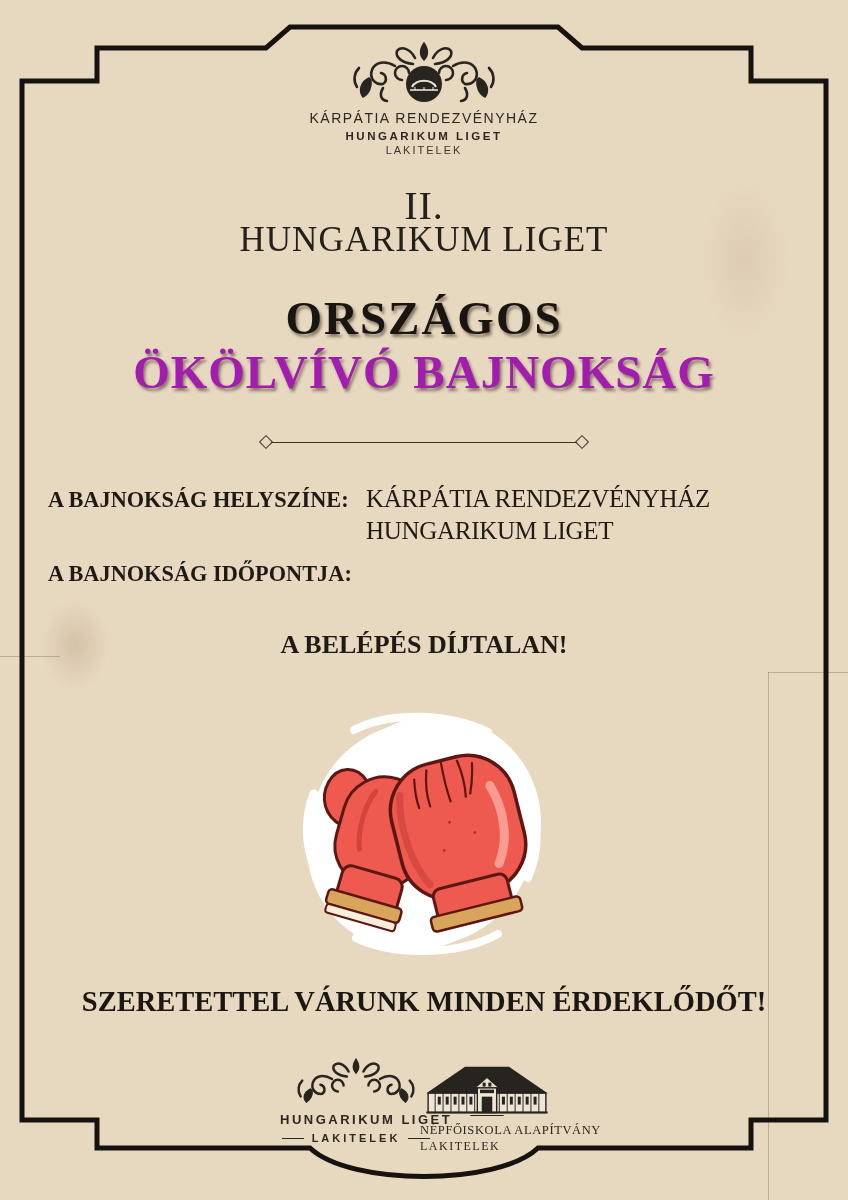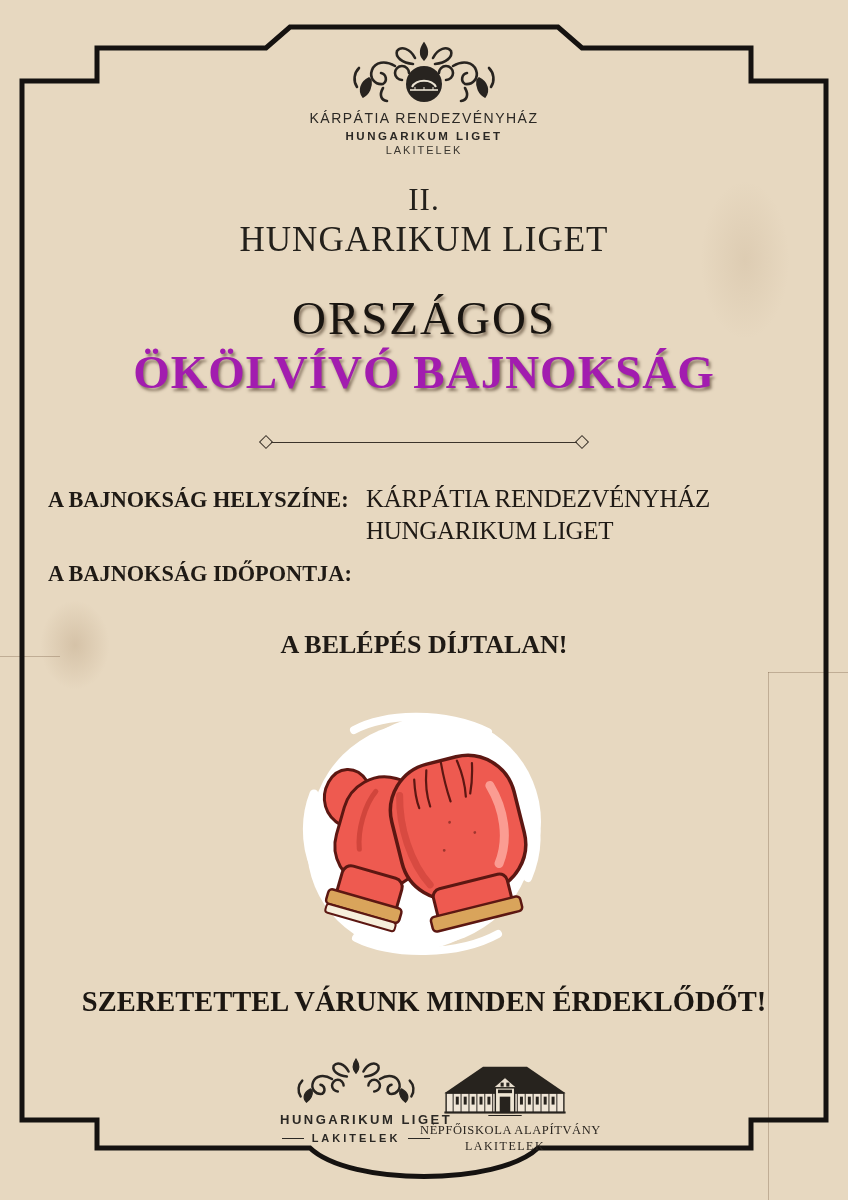--- a/index.html
+++ b/index.html
@@ -18,23 +18,23 @@
   .seam{position:absolute;background:rgba(110,85,60,0.32);}
   .knot{position:absolute;border-radius:50%;}
   .center{left:0;right:0;text-align:center;position:absolute;}
 
   
   .hdr-venue{top:110px;font-family:"Liberation Sans",sans-serif;font-size:14px;letter-spacing:1.5px;color:#2b2824;}
   .hdr-site{top:130px;font-family:"Liberation Sans",sans-serif;font-size:11.5px;font-weight:bold;letter-spacing:2.5px;color:#2b2824;}
   .hdr-town{top:144px;font-family:"Liberation Sans",sans-serif;font-size:11px;letter-spacing:2px;color:#3a362f;}
 
   
-  .t-numeral{top:182px;font-size:31px;letter-spacing:1px;color:#23201b;}
+  .t-numeral{top:182px;font-size:40px;letter-spacing:1px;color:#23201b;}
   .t-venue{top:220px;font-size:35px;letter-spacing:1px;color:#23201b;}
-  .t-main1{top:291px;font-size:47px;font-weight:normal;letter-spacing:2px;color:#191511;text-shadow:2px 3px 3px rgba(122,105,85,0.85);}
+  .t-main1{top:291px;font-size:47px;font-weight:bold;letter-spacing:2px;color:#191511;text-shadow:2px 3px 3px rgba(122,105,85,0.85);}
   .t-main2{top:345px;font-size:47px;font-weight:bold;letter-spacing:1px;color:#a21caf;text-shadow:2px 3px 3px rgba(122,105,85,0.85);}
 
   
   .divider{position:absolute;left:261px;top:437px;width:326px;display:flex;align-items:center;}
   .divider .line{flex:1;border-top:1.4px solid #3b332a;}
   .divider .diamond{width:8px;height:8px;border:1.4px solid #3b332a;transform:rotate(45deg);background:transparent;}
 
   
   .details{position:absolute;left:48px;top:483px;width:756px;}
   .detail-row{display:grid;grid-template-columns:318px 1fr;margin-bottom:10px;}
@@ -44,21 +44,21 @@
 
   
   .closing{top:986px;font-size:28.5px;font-weight:bold;color:#1c1712;}
 
   
   .footer-left{position:absolute;left:280px;top:1054px;width:152px;text-align:center;transform:translateX(-50%) ;left:356px;}
   .footer-left .name{font-family:"Liberation Sans",sans-serif;font-size:13px;font-weight:bold;letter-spacing:2.5px;color:#2b2824;margin-top:4px;white-space:nowrap;}
   .footer-left .town-row{display:flex;align-items:center;justify-content:center;gap:8px;margin-top:5px;}
   .footer-left .dash{width:22px;border-top:1.6px solid #2b2824;}
   .footer-left .town{font-family:"Liberation Sans",sans-serif;font-size:11px;font-weight:bold;letter-spacing:3px;color:#2b2824;}
-  .footer-right{position:absolute;left:505px;top:1058px;width:170px;text-align:center;transform:translateX(-50%);}
+  .footer-right{position:absolute;left:505px;top:1058px;width:170px;transform:translateX(-50%);}
   .footer-right .name{font-size:12.5px;letter-spacing:0.6px;color:#2b2620;margin-top:3px;white-space:nowrap;}
   .footer-right .town{font-size:12px;letter-spacing:1.5px;color:#2b2620;margin-top:1px;}
 
   .abs{position:absolute;}
 </style>
 </head>
 <body>
 
 <div class="poster">
 

